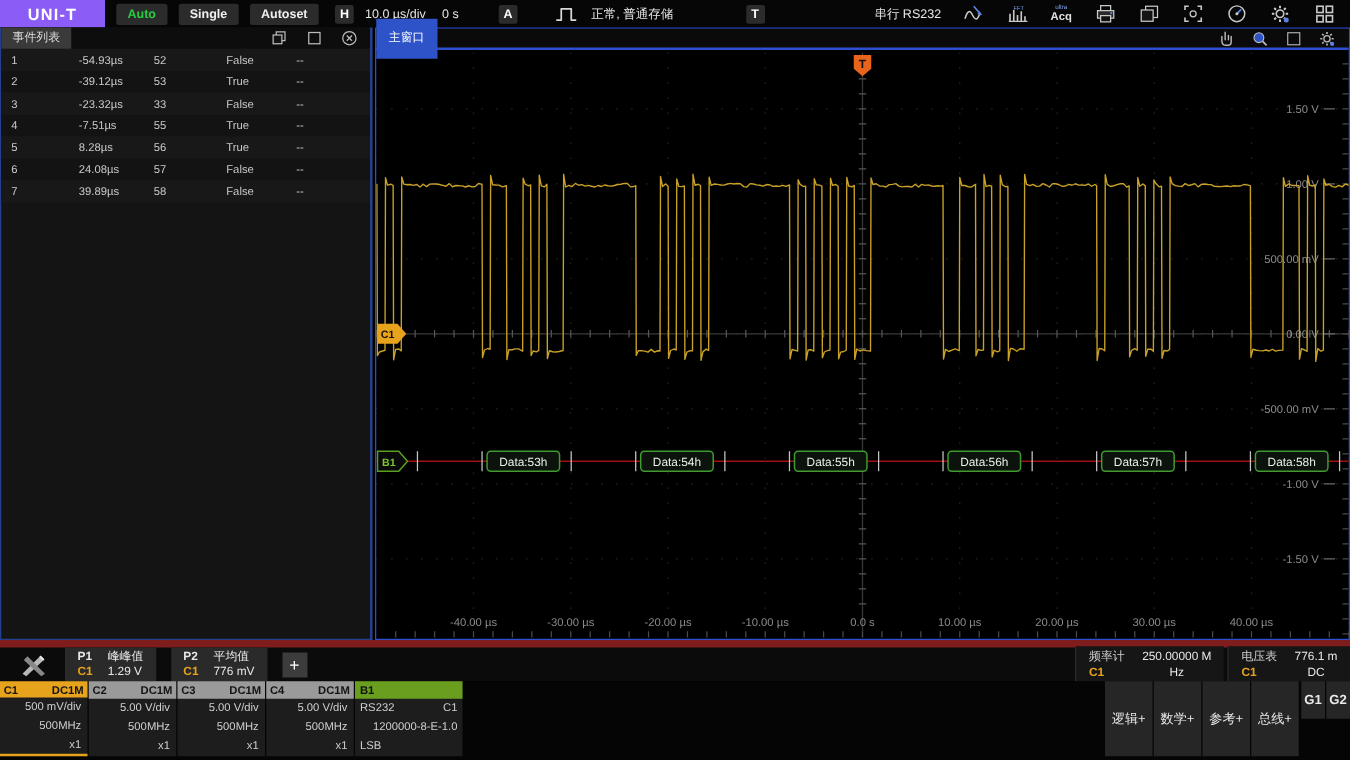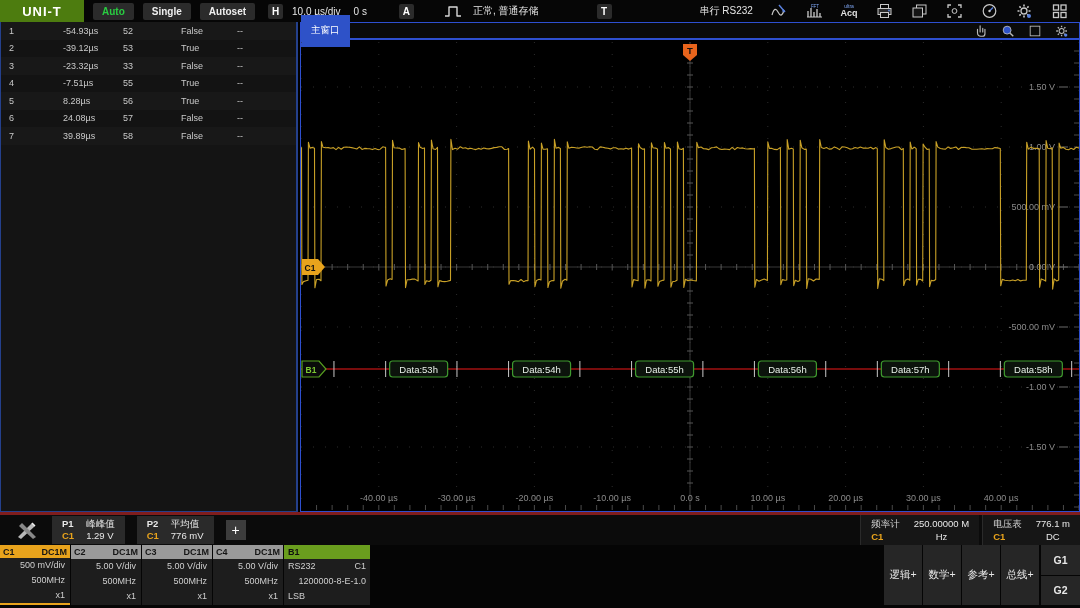--- a/index.html
+++ b/index.html
@@ -1,21 +1,21 @@
 <!DOCTYPE html>
 <html><head>
 <meta charset="utf-8">
 <style>
   * { margin:0; padding:0; box-sizing:border-box; }
   body { background:#000; font-family:"Liberation Sans", sans-serif; }
   .screen { position:relative; width:1080px; height:608px; background:#000; overflow:hidden; color:#ddd; }
 
   
   .topbar { position:absolute; left:0; top:0; width:1080px; height:22px; background:#060606; display:flex; align-items:center; }
-  .logo { width:84px; height:22px; background:#4d7c0f; color:#fff; font-weight:bold; font-size:13px; letter-spacing:1px; display:flex; align-items:center; justify-content:center; }
+  .logo { width:84px; height:22px; background:#8b5cf6; color:#fff; font-weight:bold; font-size:13px; letter-spacing:1px; display:flex; align-items:center; justify-content:center; }
   .tb-btn { margin-left:9px; height:17px; padding:0 9px; background:#2b2b2b; border:none; border-radius:2px; color:#f0f0f0; font-size:10px; font-weight:bold; font-family:inherit; cursor:default; }
   .tb-btn.auto { color:#29cc41; }
   .tb-key { margin-left:13px; min-width:15px; height:15px; padding:0 2px; background:#2b2b2b; border-radius:2px; color:#fff; font-size:10px; font-weight:bold; display:flex; align-items:center; justify-content:center; }
   .tb-text { margin-left:9px; font-size:10px; color:#e6e6e6; white-space:nowrap; }
   .tb-icons { margin-left:auto; display:flex; align-items:flex-end; gap:17px; padding-right:12px; }
   .tb-icons .ic { width:18px; height:18px; display:flex; align-items:center; justify-content:center; }
   .acq-ic { display:flex; flex-direction:column; align-items:center; line-height:1; }
   .acq-ic .sub { font-size:5px; color:#7fa7f5; }
   .acq-ic .main { font-size:9px; font-weight:bold; color:#e0e0e0; }
 
@@ -30,21 +30,21 @@
   .ev-row.alt { background:#131313; }
 
   
   .scope { position:absolute; left:300px; top:22px; width:780px; height:490px; background:#000; border:1px solid #2e4fd0; }
   .scope-titlebar { height:17px; background:#0a0a0a; border-bottom:2px solid #2e4fd0; display:flex; align-items:center; }
   .scope-tab { background:#2e52c8; color:#fff; font-size:9.5px; padding:16px 10px; height:17px; display:flex; align-items:center; }
   .scope-icons { margin-left:auto; display:flex; gap:13px; padding-right:10px; }
   #plot { position:absolute; left:0; top:19px; }
 
   
-  .measure-bar { position:absolute; left:0; top:512px; width:1080px; height:33px; background:#0b0b0b; display:flex; align-items:center; border-top:3px solid #7f1d1d; }
+  .measure-bar { position:absolute; left:0; top:512px; width:1080px; height:33px; background:#0b0b0b; display:flex; align-items:center; border-top:6px solid #7f1d1d; }
   .m-tools { margin-left:14px; }
   .m-item { margin-left:12px; display:grid; grid-template-columns:auto auto; column-gap:12px; row-gap:0; background:#2a2a2a; padding:2px 10px; font-size:9.5px; line-height:12px; }
   .m-item .id { color:#e8e8e8; font-weight:bold; }
   .m-item .src { color:#e8a31c; font-weight:bold; }
   .m-item .nm { color:#e8e8e8; }
   .m-item .val { color:#e8e8e8; }
   .m-add { margin-left:12px; width:20px; height:20px; background:#3c3c3c; color:#fff; border:none; font-size:14px; line-height:18px; font-family:inherit; }
   .m-spacer { flex:1; }
   .meter { display:grid; grid-template-columns:auto auto; column-gap:14px; row-gap:0; font-size:9.5px; line-height:13px; background:#161616; padding:2px 10px; margin-left:3px; border-left:1px solid #2a2a2a; }
   .meter .lab { color:#d0d0d0; }
@@ -56,21 +56,21 @@
   .cards { position:absolute; left:0; top:0; display:flex; gap:1px; }
   .ch-card { width:70px; height:60px; background:#1d1d1d; display:flex; flex-direction:column; }
   .ch-head { height:14px; display:flex; justify-content:space-between; align-items:center; padding:0 3px; font-size:9px; font-weight:bold; color:#151515; }
   .ch-row { font-size:9px; color:#cfcfcf; text-align:right; padding-right:5px; line-height:15px; white-space:nowrap; }
   .ch-card.active { border-bottom:2px solid #e8a31c; }
   .bus-card { width:86px; height:60px; background:#1d1d1d; display:flex; flex-direction:column; }
   .bus-head { height:14px; display:flex; align-items:center; padding:0 4px; font-size:9px; font-weight:bold; color:#101010; }
   .bus-row { font-size:9px; color:#cfcfcf; line-height:15px; padding:0 4px; display:flex; justify-content:space-between; white-space:nowrap; }
   .side-buttons { position:absolute; left:884px; top:0; display:flex; gap:1px; }
   .side-btn { width:38px; height:60px; background:#262626; border:none; color:#e8e8e8; font-size:10.5px; font-family:inherit; }
-  .gen-col { position:absolute; left:1041px; top:0; width:15px; display:flex; flex-direction:column; gap:1px; }
+  .gen-col { position:absolute; left:1041px; top:0; width:39px; display:flex; gap:1px; }
   .gen-btn { width:39px; height:29.5px; background:#262626; border:none; color:#e8e8e8; font-size:10.5px; font-weight:bold; font-family:inherit; }
 
   svg.icon { display:block; }
 </style>
 </head>
 <body>
 
 <div class="screen">
 
   <header class="topbar">
@@ -156,20 +156,42 @@
               <rect x="10" y="2" width="5" height="5"></rect>
               <rect x="2.5" y="9.5" width="5" height="5"></rect>
               <rect x="10" y="9.5" width="5" height="5"></rect>
             </g>
           </svg>
       </span>
     </div>
   </header>
 
   <aside class="event-panel">
+    <div class="panel-titlebar">
+      <span class="panel-tab">事件列表</span>
+      <span class="panel-icons">
+        <span>
+          <svg class="icon" width="13" height="13" viewBox="0 0 13 13">
+              <rect x="4" y="1.5" width="7" height="7" stroke="#bbb" fill="none"></rect>
+              <rect x="1.5" y="4" width="7" height="7" stroke="#bbb" fill="#141414"></rect>
+            </svg>
+        </span>
+        <span>
+          <svg class="icon" width="13" height="13" viewBox="0 0 13 13">
+              <rect x="2" y="2" width="9" height="9" stroke="#bbb" fill="none"></rect>
+            </svg>
+        </span>
+        <span>
+          <svg class="icon" width="13" height="13" viewBox="0 0 13 13">
+              <circle cx="6.5" cy="6.5" r="5.3" stroke="#bbb" fill="none"></circle>
+              <path d="M4.4 4.4 L8.6 8.6 M8.6 4.4 L4.4 8.6" stroke="#bbb"></path>
+            </svg>
+        </span>
+      </span>
+    </div>
     <div id="ev-rows">
         <div class="ev-row">
           <span>1</span>
           <span>-54.93µs</span>
           <span>52</span>
           <span>False</span>
           <span>--</span>
         </div>
         <div class="ev-row alt">
           <span>2</span>

